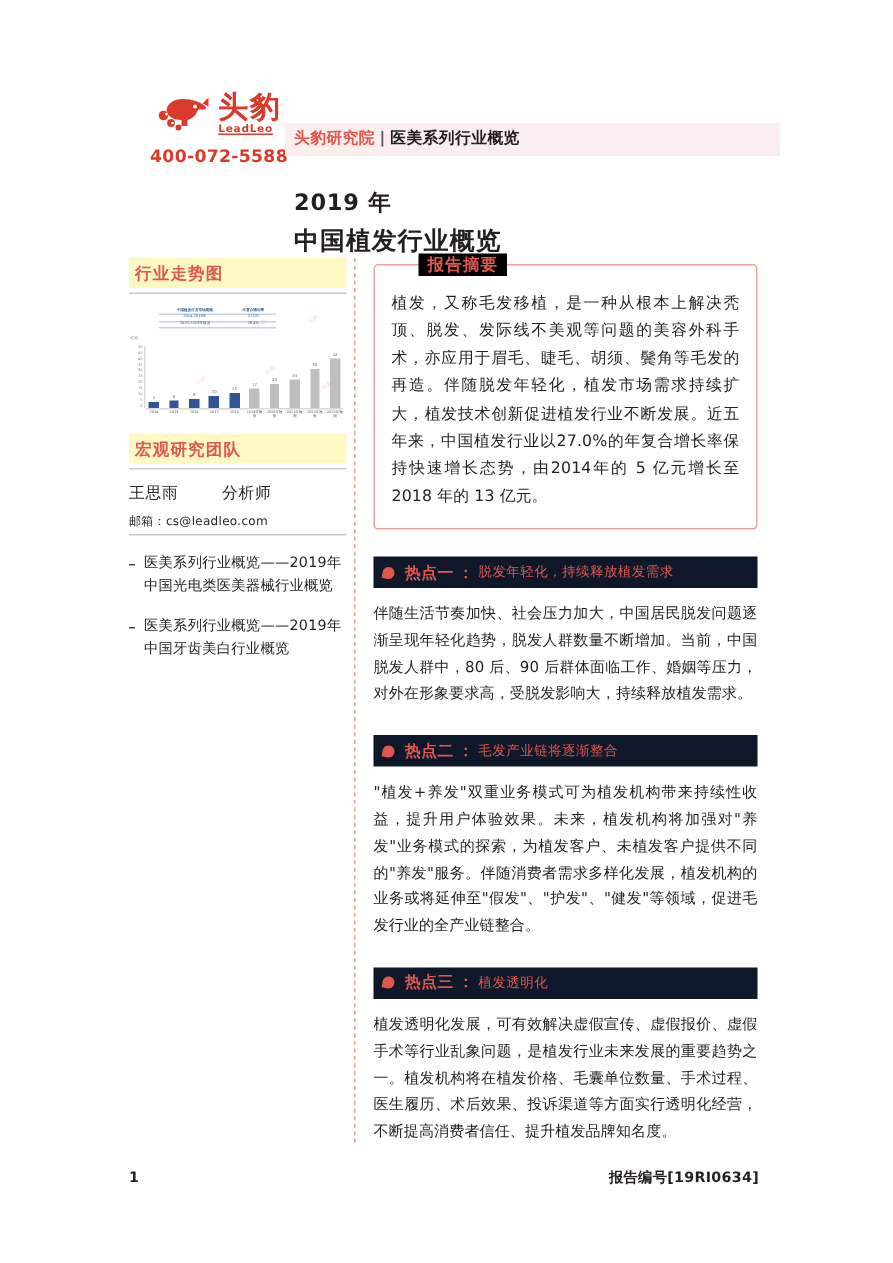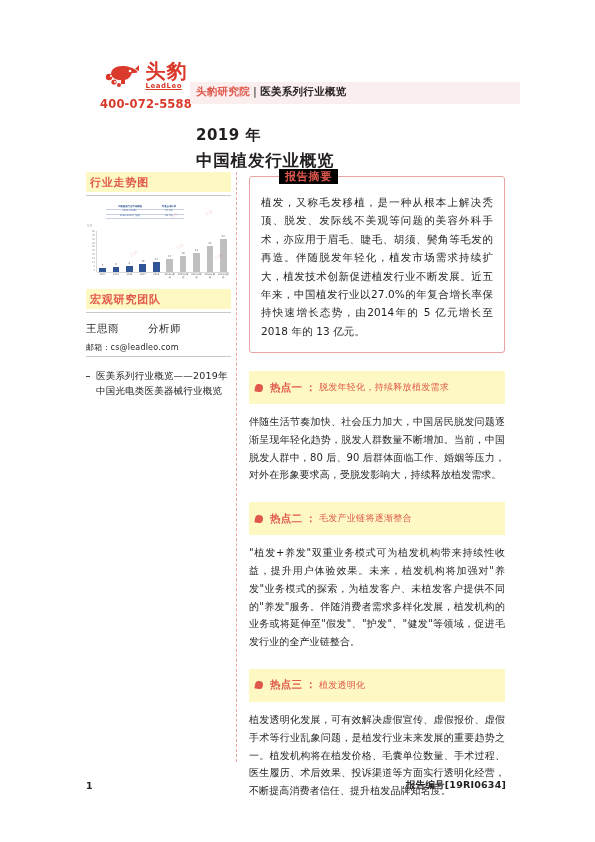--- a/index.html
+++ b/index.html
@@ -340,22 +340,22 @@
   .summary-text {
     font-size: 10.5px;
     line-height: 1.75;
     color: #231f20;
     text-align: justify;
     letter-spacing: 0.1px;
   }
 
   .hot-block { margin-top: 18px; }
   .hot-head {
-    height: 33px;
-    background: #fef9c3;
+    height: 21px;
+    background: #0f172a;
     display: flex;
     align-items: center;
     padding-left: 6px;
     box-sizing: border-box;
   }
   .hot-bullet {
     width: 9px;
     height: 9px;
     margin-right: 6px;
     position: relative;
@@ -570,20 +570,21 @@
     <div class="team-person">
       <span class="team-name">王思雨</span>
       <span class="team-role">分析师</span>
     </div>
     <div class="team-mail">邮箱：cs@leadleo.com</div>
 
     <div class="sec-rule"></div>
 
     <ul class="report-list" id="reports">
         <li class="report-item">医美系列行业概览——2019年中国光电类医美器械行业概览</li>
+        <li class="report-item">医美系列行业概览——2019年中国牙齿美白行业概览</li>
       </ul>
   </div>
 
   <div class="right-col">
 
     <div class="summary-card">
       <span class="summary-legend">报告摘要</span>
       <div class="summary-text">植发，又称毛发移植，是一种从根本上解决秃顶、脱发、发际线不美观等问题的美容外科手术，亦应用于眉毛、睫毛、胡须、鬓角等毛发的再造。伴随脱发年轻化，植发市场需求持续扩大，植发技术创新促进植发行业不断发展。近五年来，中国植发行业以27.0%的年复合增长率保持快速增长态势，由2014年的 5 亿元增长至 2018 年的 13 亿元。</div>
     </div>
 

